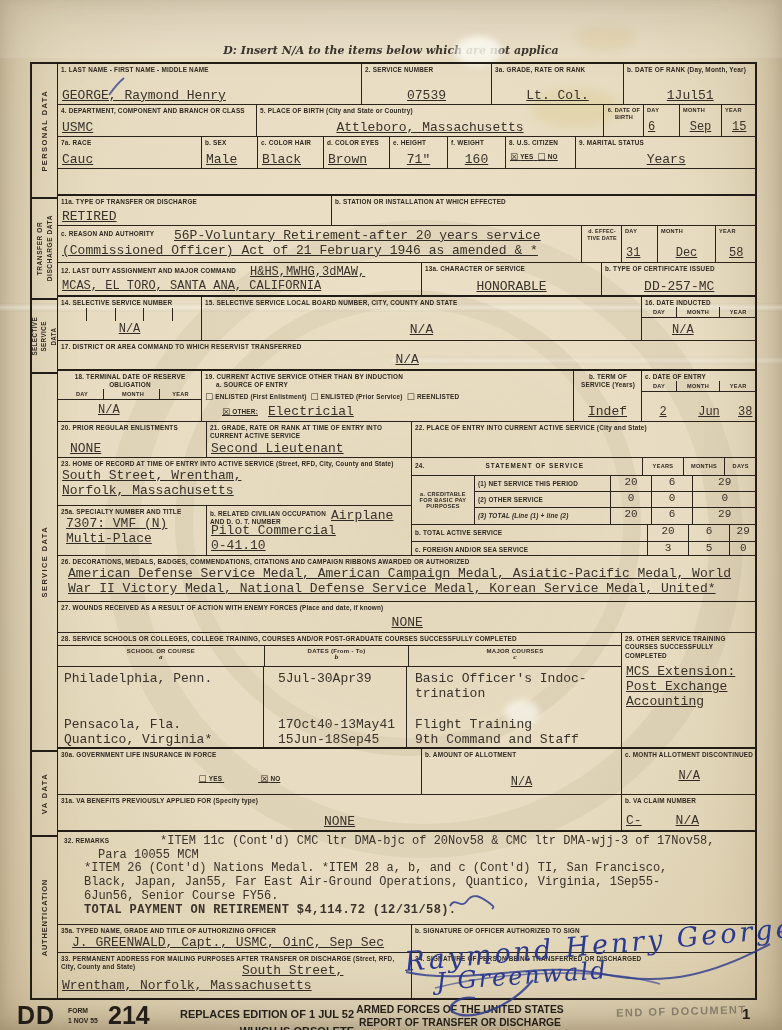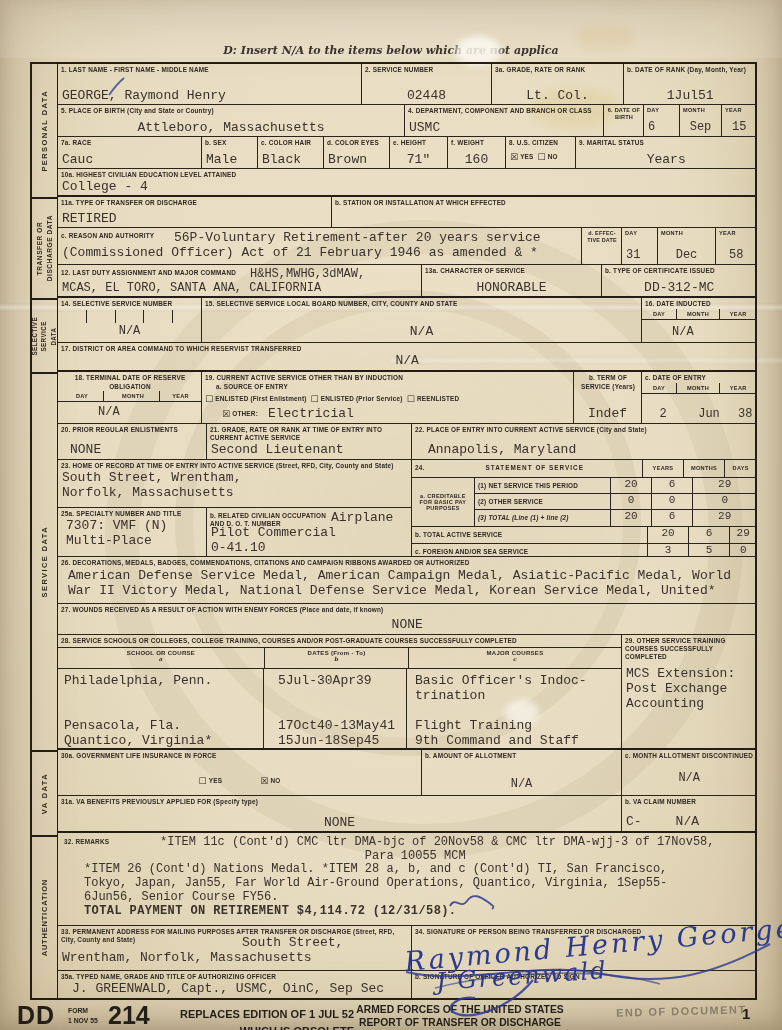--- a/index.html
+++ b/index.html
@@ -27,21 +27,21 @@
   .sec{border-bottom:2px solid #221d16;display:flex;flex-direction:column;box-sizing:border-box;}
   .sec:last-child{border-bottom:none;}
   .row{display:flex;border-bottom:1px solid #2a241c;box-sizing:border-box;position:relative;}
   .row:last-child{border-bottom:none;}
   .cell{border-right:1px solid #2a241c;box-sizing:border-box;position:relative;overflow:hidden;
     display:flex;flex-direction:column;}
   .cell:last-child{border-right:none;}
   .lb{font-size:6.4px;font-weight:bold;color:#2e2820;padding:2px 2px 0 3px;letter-spacing:.2px;line-height:1.3;}
   .tv{font-family:"Liberation Mono","DejaVu Sans Mono",monospace;font-size:12px;color:#38322a;line-height:1.16;}
   .sm{font-size:11px;} .bg{font-size:13px;}
-  .val{flex:1;display:flex;align-items:flex-end;padding:0 4px 1px;} .val.top{align-items:flex-start;}
+  .val{flex:1;display:flex;align-items:flex-end;padding:0 4px 1px;text-decoration:underline;} .val.top{align-items:flex-start;}
   .val.c{justify-content:center;}
   .pre{white-space:pre-line;}
   .mh{font-size:5.6px;font-weight:bold;text-align:center;color:#2e2820;letter-spacing:.3px;}
   .band{display:flex;border-bottom:1px solid #2a241c;height:10px;}
   .band .mh{border-right:1px solid #2a241c;display:flex;align-items:center;justify-content:center;}
   .band .mh:last-child{border-right:none;}
   .cb{font-family:"DejaVu Sans",sans-serif;font-size:9px;vertical-align:-1px;}
   .ticks{display:flex;height:13px;margin-top:1px;}
   .ticks div{flex:1;border-right:1px solid #2a241c;} .ticks div:last-child{border-right:none;}
   
@@ -97,47 +97,47 @@
         <div class="row" style="height:41px">
           <div class="cell" style="width:304px">
             <div class="lb">1. LAST NAME - FIRST NAME - MIDDLE NAME</div>
             <div class="val">
                 <span class="tv bg">GEORGE, Raymond Henry</span>
               </div>
           </div>
           <div class="cell" style="width:130px">
             <div class="lb">2. SERVICE NUMBER</div>
             <div class="val c">
-                <span class="tv bg">02448</span>
+                <span class="tv bg">07539</span>
               </div>
           </div>
           <div class="cell" style="width:132px">
             <div class="lb">3a. GRADE, RATE OR RANK</div>
             <div class="val c">
                 <span class="tv bg">Lt. Col.</span>
               </div>
           </div>
           <div class="cell" style="flex:1">
             <div class="lb">b. DATE OF RANK (Day, Month, Year)</div>
             <div class="val c">
                 <span class="tv bg">1Jul51</span>
               </div>
           </div>
         </div>
         <div class="row" style="height:32px">
+          <div class="cell" style="width:199px">
+            <div class="lb">4. DEPARTMENT, COMPONENT AND BRANCH OR CLASS</div>
+            <div class="val">
+                <span class="tv bg">USMC</span>
+              </div>
+          </div>
           <div class="cell" style="width:347px">
             <div class="lb">5. PLACE OF BIRTH (City and State or Country)</div>
             <div class="val c">
                 <span class="tv bg">Attleboro, Massachusetts</span>
-              </div>
-          </div>
-          <div class="cell" style="width:199px">
-            <div class="lb">4. DEPARTMENT, COMPONENT AND BRANCH OR CLASS</div>
-            <div class="val">
-                <span class="tv bg">USMC</span>
               </div>
           </div>
           <div class="cell" style="width:40px">
             <div class="lb" style="font-size:5.6px;text-align:center">6. DATE OF BIRTH</div>
           </div>
           <div class="cell" style="width:36px">
             <div class="mh" style="text-align:left;padding:2px 0 0 3px">DAY</div>
             <div class="val">
                 <span class="tv">6</span>
               </div>
@@ -201,26 +201,20 @@
               </div>
           </div>
           <div class="cell" style="flex:1">
             <div class="lb">9. MARITAL STATUS</div>
             <div class="val c">
                 <span class="tv bg">Years</span>
               </div>
           </div>
         </div>
         <div class="row" style="flex:1">
-          <div class="cell" style="width:199px">
-            <div class="lb">10a. HIGHEST CIVILIAN EDUCATION LEVEL ATTAINED</div>
-            <div class="val">
-                <span class="tv bg">College - 4</span>
-              </div>
-          </div>
         </div>
       </div>
 
       <div class="sec" style="height:101px">
         <div class="row" style="height:31px">
           <div class="cell" style="width:274px">
             <div class="lb">11a. TYPE OF TRANSFER OR DISCHARGE</div>
             <div class="val">
                 <span class="tv bg">RETIRED</span>
               </div>
@@ -269,21 +263,21 @@
           </div>
           <div class="cell" style="width:180px">
             <div class="lb">13a. CHARACTER OF SERVICE</div>
             <div class="val c">
                 <span class="tv bg">HONORABLE</span>
               </div>
           </div>
           <div class="cell" style="flex:1">
             <div class="lb">b. TYPE OF CERTIFICATE ISSUED</div>
             <div class="val c">
-                <span class="tv bg">DD-312-MC</span>
+                <span class="tv bg">DD-257-MC</span>
               </div>
           </div>
         </div>
       </div>
 
       <div class="sec" style="height:74px">
         <div class="row" style="height:45px">
           <div class="cell" style="width:144px">
             <div class="lb">14. SELECTIVE SERVICE NUMBER</div>
             <div class="ticks">
@@ -385,23 +379,20 @@
               </div>
           </div>
           <div class="cell" style="width:205px">
             <div class="lb">21. GRADE, RATE OR RANK AT TIME OF ENTRY INTO CURRENT ACTIVE SERVICE</div>
             <div class="val">
                 <span class="tv bg">Second Lieutenant</span>
               </div>
           </div>
           <div class="cell" style="flex:1">
             <div class="lb">22. PLACE OF ENTRY INTO CURRENT ACTIVE SERVICE (City and State)</div>
-            <div class="val" style="padding-left:16px">
-                <span class="tv bg">Annapolis, Maryland</span>
-              </div>
           </div>
         </div>
         <div class="row" style="height:98px">
           <div style="width:354px;display:flex;flex-direction:column;border-right:1px solid #2a241c;box-sizing:border-box">
             <div class="cell" style="height:48px;border-right:none;border-bottom:1px solid #2a241c">
               <div class="lb">23. HOME OF RECORD AT TIME OF ENTRY INTO ACTIVE SERVICE (Street, RFD, City, County and State)</div>
               <div class="val top">
                   <span class="tv bg pre">South Street, Wrentham,
 Norfolk, Massachusetts</span>
                 </div>
@@ -574,49 +565,49 @@
           </div>
         </div>
       </div>
 
       <div class="sec" style="flex:1">
         <div class="row" style="height:93px">
           <div class="cell" style="flex:1">
             <div class="lb" style="position:absolute;left:3px;top:3px">32. REMARKS</div>
             <div style="padding:3px 6px 0 40px">
               <div class="tv" style="text-indent:62px">*ITEM 11c (Cont'd) CMC ltr DMA-bjc of 20Nov58 &amp; CMC ltr DMA-wjj-3 of 17Nov58,</div>
-              <div class="tv" style="text-align:center;padding-right:18px">Para 10055 MCM</div>
+              <div class="tv" style="text-align:left;padding-right:18px">Para 10055 MCM</div>
               <div class="tv" style="margin-left:-14px">*ITEM 26 (Cont'd) Nations Medal. *ITEM 28 a, b, and c (Cont'd) TI, San Francisco,</div>
-              <div class="tv" style="margin-left:-14px">Tokyo, Japan, Jan55, Far World Air-Ground Operations, Quantico, Virginia, 1Sep55-</div>
+              <div class="tv" style="margin-left:-14px">Black, Japan, Jan55, Far East Air-Ground Operations, Quantico, Virginia, 1Sep55-</div>
               <div class="tv" style="margin-left:-14px">6Jun56, Senior Course FY56.</div>
               <div class="tv" style="margin-left:-14px;font-weight:bold;letter-spacing:.4px">TOTAL PAYMENT ON RETIREMENT  $4,114.72  (12/31/58).</div>
             </div>
+          </div>
+        </div>
+        <div class="row" style="flex:1">
+          <div class="cell" style="width:354px">
+            <div class="lb">35a. TYPED NAME, GRADE AND TITLE OF AUTHORIZING OFFICER</div>
+            <div class="val" style="padding-left:14px;padding-bottom:2px">
+                <span class="tv bg">J. GREENWALD, Capt., USMC, OinC, Sep Sec</span>
+              </div>
+          </div>
+          <div class="cell" style="flex:1">
+            <div class="lb">b. SIGNATURE OF OFFICER AUTHORIZED TO SIGN</div>
           </div>
         </div>
         <div class="row" style="height:45px">
           <div class="cell" style="width:354px">
             <div class="lb">33. PERMANENT ADDRESS FOR MAILING PURPOSES AFTER TRANSFER OR DISCHARGE (Street, RFD, City, County and State)</div>
             <div class="val top" style="margin-top:-9px">
                 <span class="tv bg pre" style="text-indent:180px">South Street,
 Wrentham, Norfolk, Massachusetts</span>
               </div>
           </div>
           <div class="cell" style="flex:1">
             <div class="lb">34. SIGNATURE OF PERSON BEING TRANSFERRED OR DISCHARGED</div>
-          </div>
-        </div>
-        <div class="row" style="flex:1">
-          <div class="cell" style="width:354px">
-            <div class="lb">35a. TYPED NAME, GRADE AND TITLE OF AUTHORIZING OFFICER</div>
-            <div class="val" style="padding-left:14px;padding-bottom:2px">
-                <span class="tv bg">J. GREENWALD, Capt., USMC, OinC, Sep Sec</span>
-              </div>
-          </div>
-          <div class="cell" style="flex:1">
-            <div class="lb">b. SIGNATURE OF OFFICER AUTHORIZED TO SIGN</div>
           </div>
         </div>
       </div>
     </div>
   </div>
 
   <div class="ft" style="left:17px;top:1001px;font-size:25px;letter-spacing:1px;">DD</div>
   <div class="ft pre" style="left:68px;top:1006px;font-size:6.8px;line-height:1.5;"><span class="pre">FORM</span><br><span>1 NOV 55</span></div>
   <div class="ft" style="left:108px;top:1001px;font-size:25px;">214</div>
   <div class="ft pre" style="left:180px;top:1006px;font-size:11px;line-height:1.5;text-align:right;">REPLACES EDITION OF 1 JUL 52

